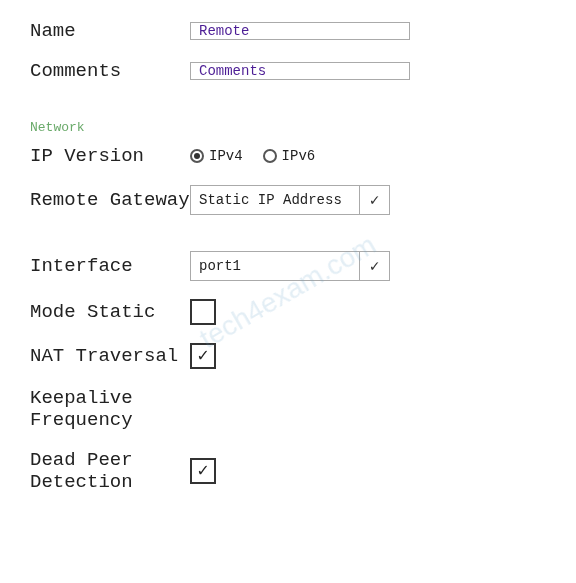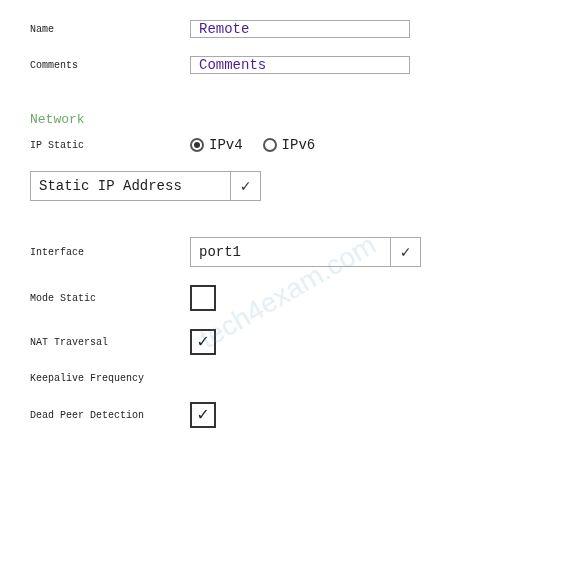--- a/index.html
+++ b/index.html
@@ -14,21 +14,21 @@
     }
     .form-row {
       display: flex;
       align-items: center;
       margin-bottom: 18px;
     }
     .form-label {
       width: 160px;
       min-width: 160px;
       color: #222;
-      font-size: 10px;
+      font-size: 19px;
     }
     .form-control {
       border: 1px solid #aaa;
       padding: 4px 8px;
       font-family: 'Courier New', Courier, monospace;
       font-size: 14px;
       background: #fff;
       color: #4c1d95;
       height: 18px;
     }
@@ -65,21 +65,21 @@
       width: 6px;
       height: 6px;
       border-radius: 50%;
       background: #333;
     }
     .select-wrapper {
       display: flex;
       align-items: center;
       border: 1px solid #aaa;
       background: #fff;
-      width: 231px;
+      width: 200px;
       height: 30px;
     }
     .select-text {
       flex: 1;
       padding: 4px 8px;
       font-family: 'Courier New', Courier, monospace;
       font-size: 14px;
       color: #222;
     }
     .select-arrow {
@@ -130,34 +130,35 @@
 <div class="form-row">
   <div class="form-label">Comments</div>
   <input type="text" class="form-control input-text" value="Comments" style="">
 </div>
 
 <div style="height:10px;"></div>
 
 <div class="section-label" style="margin-left:0;font-family:Liberation Mono, monospace;">Network</div>
 
 <div class="form-row">
-  <div class="form-label">IP Static</div>
+  <div class="form-label">IP Version</div>
   <div class="radio-group">
     <label class="radio-option">
       <div class="radio-circle selected"></div>
       <span>IPv4</span>
     </label>
     <label class="radio-option">
       <div class="radio-circle"></div>
       <span>IPv6</span>
     </label>
   </div>
 </div>
 
 <div class="form-row">
+  <div class="form-label">Remote Gateway</div>
   <div class="select-wrapper">
     <span class="select-text">Static IP Address</span>
     <div class="select-arrow">✓</div>
   </div>
 </div>
 
 <div class="form-row">
 </div>
 
 <div class="form-row">

